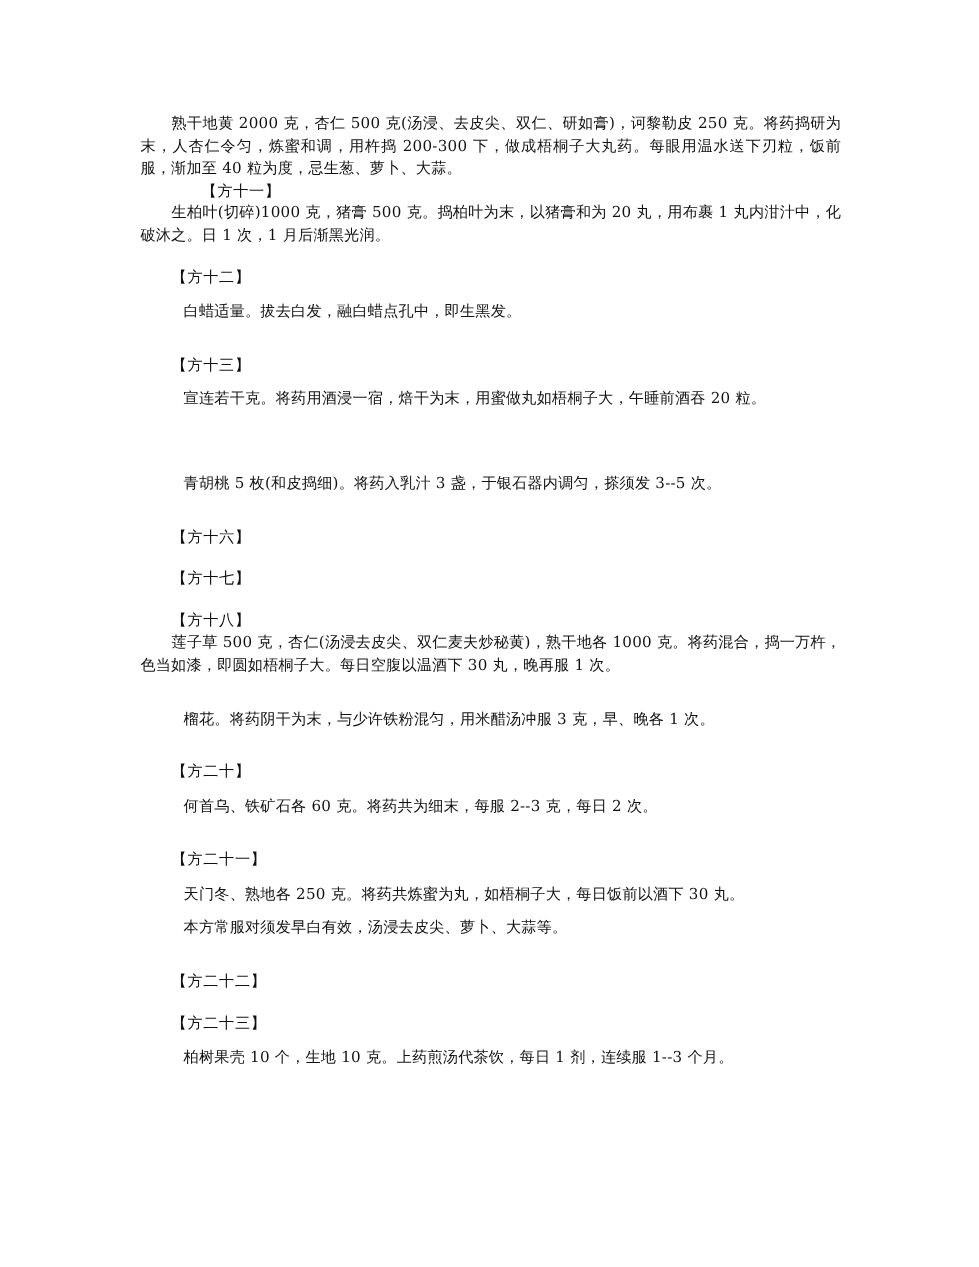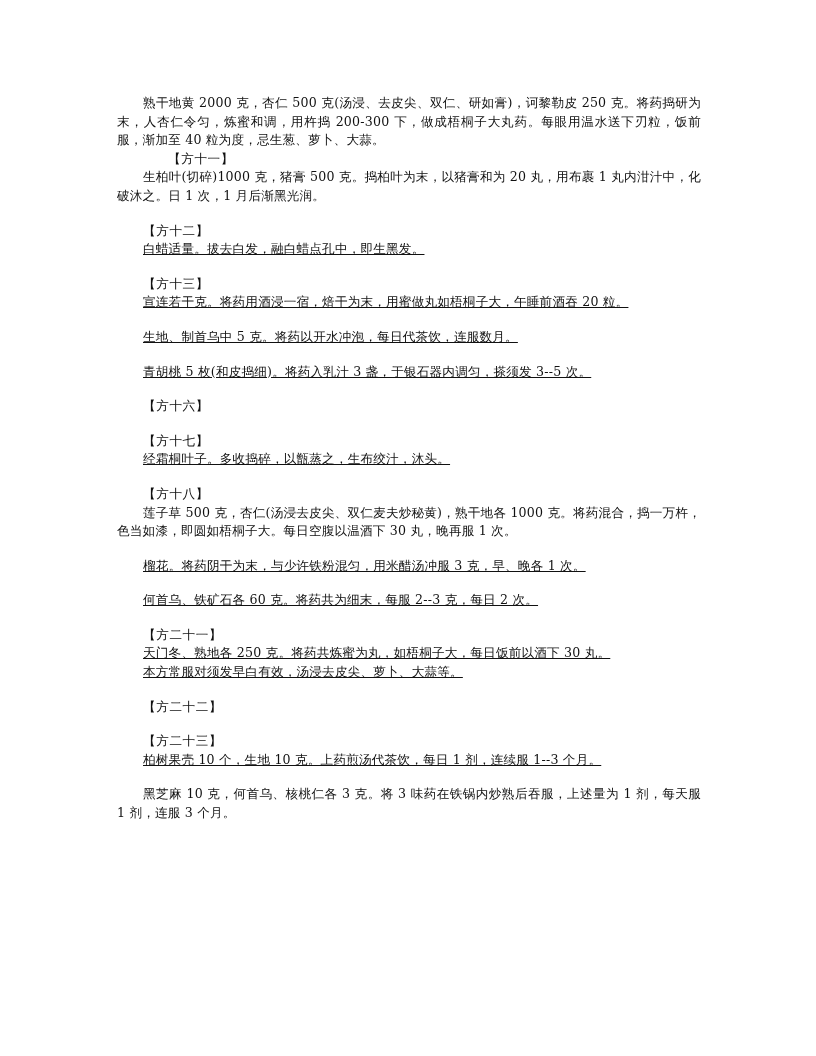--- a/index.html
+++ b/index.html
@@ -32,24 +32,23 @@
     .heading {
       margin: 0;
       padding-left: 26px;
       letter-spacing: 0.6px;
       font-family: Liberation Serif, serif;
     }
     .heading.deep {
       padding-left: 51px;
     }
     .line {
-      margin: 0;
+      margin: 10px;
       padding-left: 26px;
       letter-spacing: 0.2px;
-      text-decoration: underline;
     }
     .gap {
       height: 16px;
     }
   </style>
 </head>
 <body>
 
 <div class="page">
 
@@ -60,50 +59,48 @@
 
   <div class="gap"></div>
   <p class="heading">【方十二】</p>
   <p class="line">白蜡适量。拔去白发，融白蜡点孔中，即生黑发。</p>
 
   <div class="gap"></div>
   <p class="heading">【方十三】</p>
   <p class="line">宣连若干克。将药用酒浸一宿，焙干为末，用蜜做丸如梧桐子大，午睡前酒吞 20 粒。</p>
 
   <div class="gap"></div>
-  <p class="line">生地、制首乌中 5 克。将药以开水冲泡，每日代茶饮，连服数月。</p>
 
   <div class="gap"></div>
   <p class="line">青胡桃 5 枚(和皮捣细)。将药入乳汁 3 盏，于银石器内调匀，搽须发 3--5 次。</p>
 
   <div class="gap"></div>
   <p class="heading">【方十六】</p>
 
   <div class="gap"></div>
   <p class="heading">【方十七】</p>
-  <p class="line">经霜桐叶子。多收捣碎，以甑蒸之，生布绞汁，沐头。</p>
 
   <div class="gap"></div>
   <p class="heading">【方十八】</p>
   <p class="para">莲子草 500 克，杏仁(汤浸去皮尖、双仁麦夫炒秘黄)，熟干地各 1000 克。将药混合，捣一万杵，色当如漆，即圆如梧桐子大。每日空腹以温酒下 30 丸，晚再服 1 次。</p>
 
   <div class="gap"></div>
   <p class="line">榴花。将药阴干为末，与少许铁粉混匀，用米醋汤冲服 3 克，早、晚各 1 次。</p>
 
   <div class="gap"></div>
+  <p class="heading">【方二十】</p>
   <p class="line">何首乌、铁矿石各 60 克。将药共为细末，每服 2--3 克，每日 2 次。</p>
 
   <div class="gap"></div>
   <p class="heading">【方二十一】</p>
   <p class="line">天门冬、熟地各 250 克。将药共炼蜜为丸，如梧桐子大，每日饭前以酒下 30 丸。</p>
   <p class="line">本方常服对须发早白有效，汤浸去皮尖、萝卜、大蒜等。</p>
 
   <div class="gap"></div>
   <p class="heading">【方二十二】</p>
 
   <div class="gap"></div>
   <p class="heading">【方二十三】</p>
   <p class="line">柏树果壳 10 个，生地 10 克。上药煎汤代茶饮，每日 1 剂，连续服 1--3 个月。</p>
 
   <div class="gap"></div>
-  <p class="para">黑芝麻 10 克，何首乌、核桃仁各 3 克。将 3 味药在铁锅内炒熟后吞服，上述量为 1 剂，每天服 1 剂，连服 3 个月。</p>
 
 </div>
 
 </body></html>

